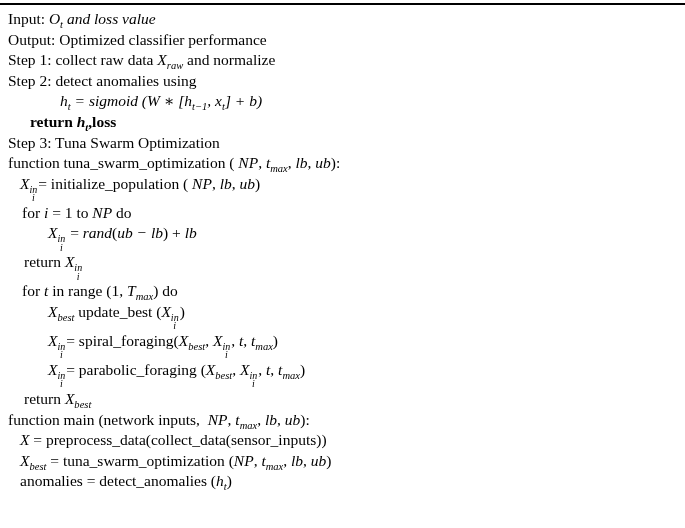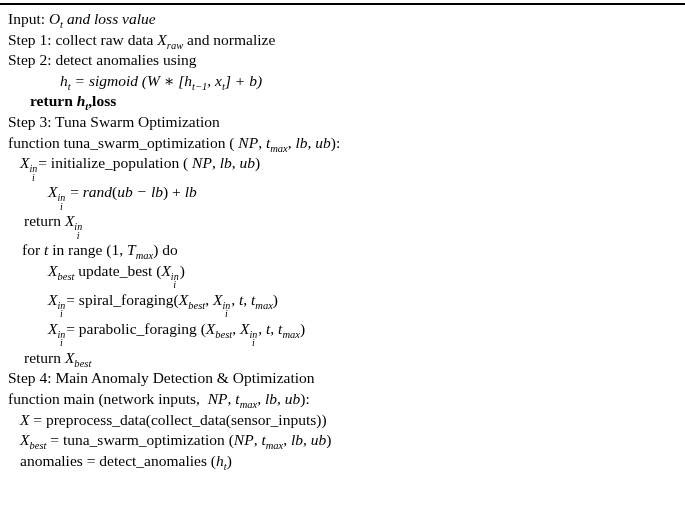--- a/index.html
+++ b/index.html
@@ -35,33 +35,34 @@
     vertical-align:-4px;
     margin-right:1px;
   }
 </style>
 </head>
 <body>
 
 <div class="algo-box">
   <div>
       <div class="line"><span class="b">Input: </span><span class="i">O</span><sub class="i">t</sub><span class="i"> and loss value</span></div>
+      <div class="line"><span class="b">Output: </span><span>Optimized classifier performance</span></div>
       <div class="line"><span class="b">Step 1: </span><span>collect raw data </span><span class="i">X</span><sub class="i">raw</sub><span> and normalize</span></div>
       <div class="line"><span class="b">Step 2: </span><span>detect anomalies using</span></div>
       <div class="line" style="padding-left: 52px;"><span class="i">h</span><sub class="i">t</sub><span class="i"> = sigmoid (W ∗ [h</span><sub class="i">t−1</sub><span class="i">, x</span><sub class="i">t</sub><span class="i">] + b)</span></div>
       <div class="line" style="padding-left: 22px; font-weight: bold;"><span>return </span><span class="i">h</span><sub class="i">t</sub><span>,loss</span></div>
       <div class="line"><span class="b">Step 3: </span><span>Tuna Swarm Optimization</span></div>
       <div class="line"><span>function tuna_swarm_optimization ( </span><span class="i">NP</span><span>, </span><span class="i">t</span><sub class="i">max</sub><span>, </span><span class="i">lb</span><span>, </span><span class="i">ub</span><span>):</span></div>
       <div class="line" style="padding-left: 12px;"><span class="i">X</span><span class="stack"><span>in</span><span>i</span></span><span>= initialize_population ( </span><span class="i">NP</span><span>, </span><span class="i">lb</span><span>, </span><span class="i">ub</span><span>)</span></div>
+      <div class="line" style="padding-left: 14px;"><span class="b">for </span><span class="i">i</span><span> = 1 to </span><span class="i">NP</span><span> </span><span class="b">do</span></div>
       <div class="line" style="padding-left: 40px;"><span class="i">X</span><span class="stack"><span>in</span><span>i</span></span><span> = </span><span class="i">rand</span><span>(</span><span class="i">ub − lb</span><span>) + </span><span class="i">lb</span></div>
       <div class="line" style="padding-left: 16px;"><span>return </span><span class="i">X</span><span class="stack"><span>in</span><span>i</span></span></div>
       <div class="line" style="padding-left: 14px;"><span class="b">for </span><span class="i">t</span><span> in range (1, </span><span class="i">T</span><sub class="i">max</sub><span>) </span><span class="b">do</span></div>
       <div class="line" style="padding-left: 40px;"><span class="i">X</span><sub class="i">best</sub><span> update_best (</span><span class="i">X</span><span class="stack"><span>in</span><span>i</span></span><span>)</span></div>
       <div class="line" style="padding-left: 40px;"><span class="i">X</span><span class="stack"><span>in</span><span>i</span></span><span>= spiral_foraging(</span><span class="i">X</span><sub class="i">best</sub><span>, </span><span class="i">X</span><span class="stack"><span>in</span><span>i</span></span><span>, </span><span class="i">t</span><span>, </span><span class="i">t</span><sub class="i">max</sub><span>)</span></div>
       <div class="line" style="padding-left: 40px;"><span class="i">X</span><span class="stack"><span>in</span><span>i</span></span><span>= parabolic_foraging (</span><span class="i">X</span><sub class="i">best</sub><span>, </span><span class="i">X</span><span class="stack"><span>in</span><span>i</span></span><span>, </span><span class="i">t</span><span>, </span><span class="i">t</span><sub class="i">max</sub><span>)</span></div>
       <div class="line" style="padding-left: 16px;"><span>return </span><span class="i">X</span><sub class="i">best</sub></div>
-      <div class="line"><span class="b">Step 4: </span><span>Main Anomaly Detection &amp; Optimization</span></div>
       <div class="line"><span>function main (network inputs,  </span><span class="i">NP</span><span>, </span><span class="i">t</span><sub class="i">max</sub><span>, </span><span class="i">lb</span><span>, </span><span class="i">ub</span><span>):</span></div>
       <div class="line" style="padding-left: 12px;"><span class="i">X</span><span> = preprocess_data(collect_data(sensor_inputs))</span></div>
       <div class="line" style="padding-left: 12px;"><span class="i">X</span><sub class="i">best</sub><span> = tuna_swarm_optimization (</span><span class="i">NP</span><span>, </span><span class="i">t</span><sub class="i">max</sub><span>, </span><span class="i">lb</span><span>, </span><span class="i">ub</span><span>)</span></div>
       <div class="line" style="padding-left: 12px;"><span>anomalies = detect_anomalies (</span><span class="i">h</span><sub class="i">t</sub><span>)</span></div>
     </div>
 </div>
 
 </body></html>

